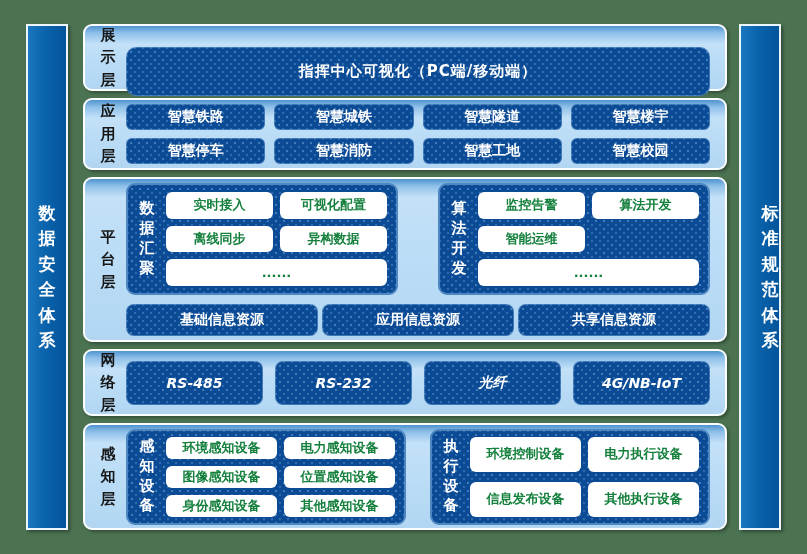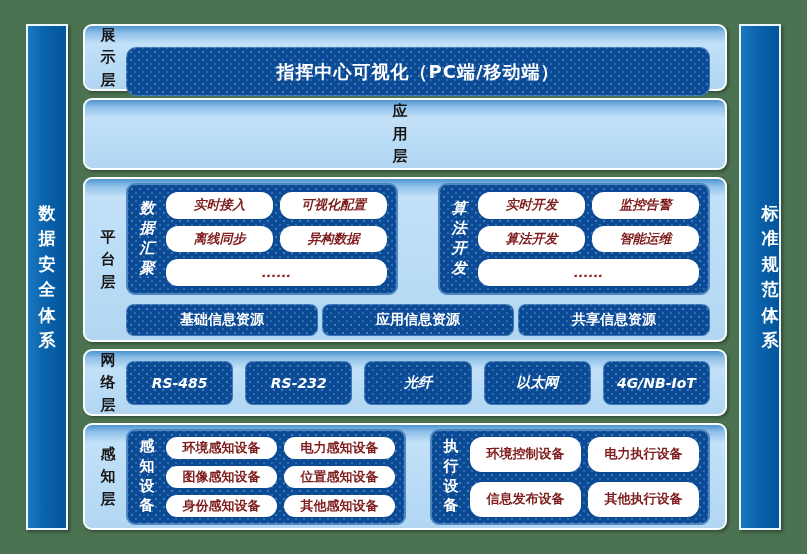--- a/index.html
+++ b/index.html
@@ -39,34 +39,34 @@
   .panel-content{flex:1;min-width:0;}
 
   
   .navy-bg{color:#ffffff;font-weight:bold;background-color:#0b4a94;
     background-image:radial-gradient(rgba(130,180,230,.45) 1px,rgba(0,0,0,0) 1.6px),
                      radial-gradient(rgba(130,180,230,.30) 1px,rgba(0,0,0,0) 1.6px);
     background-size:8px 8px;background-position:0 0,4px 4px;
     border:1px solid rgba(125,175,225,.45);}
   .navy-box{display:flex;align-items:center;justify-content:center;box-sizing:border-box;}
 
-  .display-box{height:49px;border-radius:10px;font-size:18px;letter-spacing:1px;margin-top:28px;}
+  .display-box{height:49px;border-radius:10px;font-size:15px;letter-spacing:1px;margin-top:28px;}
 
   .app-grid{display:grid;grid-template-columns:repeat(4,1fr);gap:8px 9px;}
   .app-box{height:26px;font-size:14px;border-radius:6px;}
 
   .platform-content{display:flex;flex-direction:column;gap:9px;}
-  .groups-row{display:flex;gap:40px;font-style:italic;}
+  .groups-row{display:flex;gap:40px;}
   .group-box{flex:1;height:112px;box-sizing:border-box;border:2px solid #4e86c1;border-radius:9px;
     padding:7px 9px;display:flex;gap:9px;align-items:stretch;}
   .group-label{width:20px;flex:none;display:flex;align-items:center;justify-content:center;
     font-size:15px;font-weight:bold;}
   .group-label .vtext{line-height:1.32;}
   .white-grid{flex:1;display:grid;grid-template-columns:1fr 1fr;gap:7px;}
-  .white-box{background:#ffffff;border-radius:12px;color:#7f1d1d;font-weight:bold;font-size:13px;
+  .white-box{background:#ffffff;border-radius:6px;color:#15803d;font-weight:bold;font-size:13px;
     display:flex;align-items:center;justify-content:center;white-space:nowrap;}
   .span2{grid-column:1 / -1;}
 
   .resources-row{display:flex;gap:4px;}
   .res-box{flex:1;height:32px;font-size:14px;border-radius:8px;}
 
   .network-row{display:flex;gap:12px;}
   .net-box{flex:1;height:44px;font-size:14px;border-radius:8px;font-style:italic;}
 
   .perception-content{display:flex;gap:24px;}
@@ -95,20 +95,30 @@
       </div>
       <div class="panel-content">
         <div class="navy-bg navy-box display-box">指挥中心可视化（PC端/移动端）</div>
       </div>
     </div>
 
     <div class="panel p-app">
       <div class="layer-label">
         <div class="vtext">应用层</div>
       </div>
+      <div class="panel-content app-grid">
+        <div class="navy-bg navy-box app-box">智慧铁路</div>
+        <div class="navy-bg navy-box app-box">智慧城铁</div>
+        <div class="navy-bg navy-box app-box">智慧隧道</div>
+        <div class="navy-bg navy-box app-box">智慧楼宇</div>
+        <div class="navy-bg navy-box app-box">智慧停车</div>
+        <div class="navy-bg navy-box app-box">智慧消防</div>
+        <div class="navy-bg navy-box app-box">智慧工地</div>
+        <div class="navy-bg navy-box app-box">智慧校园</div>
+      </div>
     </div>
 
     <div class="panel p-platform">
       <div class="layer-label">
         <div class="vtext">平台层</div>
       </div>
       <div class="panel-content platform-content">
         <div class="groups-row">
 
           <div class="navy-bg group-box">
@@ -122,21 +132,20 @@
               <div class="white-box">异构数据</div>
               <div class="white-box span2">......</div>
             </div>
           </div>
 
           <div class="navy-bg group-box">
             <div class="group-label">
               <div class="vtext">算法开发</div>
             </div>
             <div class="white-grid grid-3r">
-              <div class="white-box">实时开发</div>
               <div class="white-box">监控告警</div>
               <div class="white-box">算法开发</div>
               <div class="white-box">智能运维</div>
               <div class="white-box span2">......</div>
             </div>
           </div>
 
         </div>
         <div class="resources-row">
           <div class="navy-bg navy-box res-box">基础信息资源</div>
@@ -147,21 +156,20 @@
     </div>
 
     <div class="panel p-network">
       <div class="layer-label">
         <div class="vtext">网络层</div>
       </div>
       <div class="panel-content network-row">
         <div class="navy-bg navy-box net-box">RS-485</div>
         <div class="navy-bg navy-box net-box">RS-232</div>
         <div class="navy-bg navy-box net-box">光纤</div>
-        <div class="navy-bg navy-box net-box">以太网</div>
         <div class="navy-bg navy-box net-box">4G/NB-IoT</div>
       </div>
     </div>
 
     <div class="panel p-perception">
       <div class="layer-label">
         <div class="vtext">感知层</div>
       </div>
       <div class="panel-content perception-content">
 

